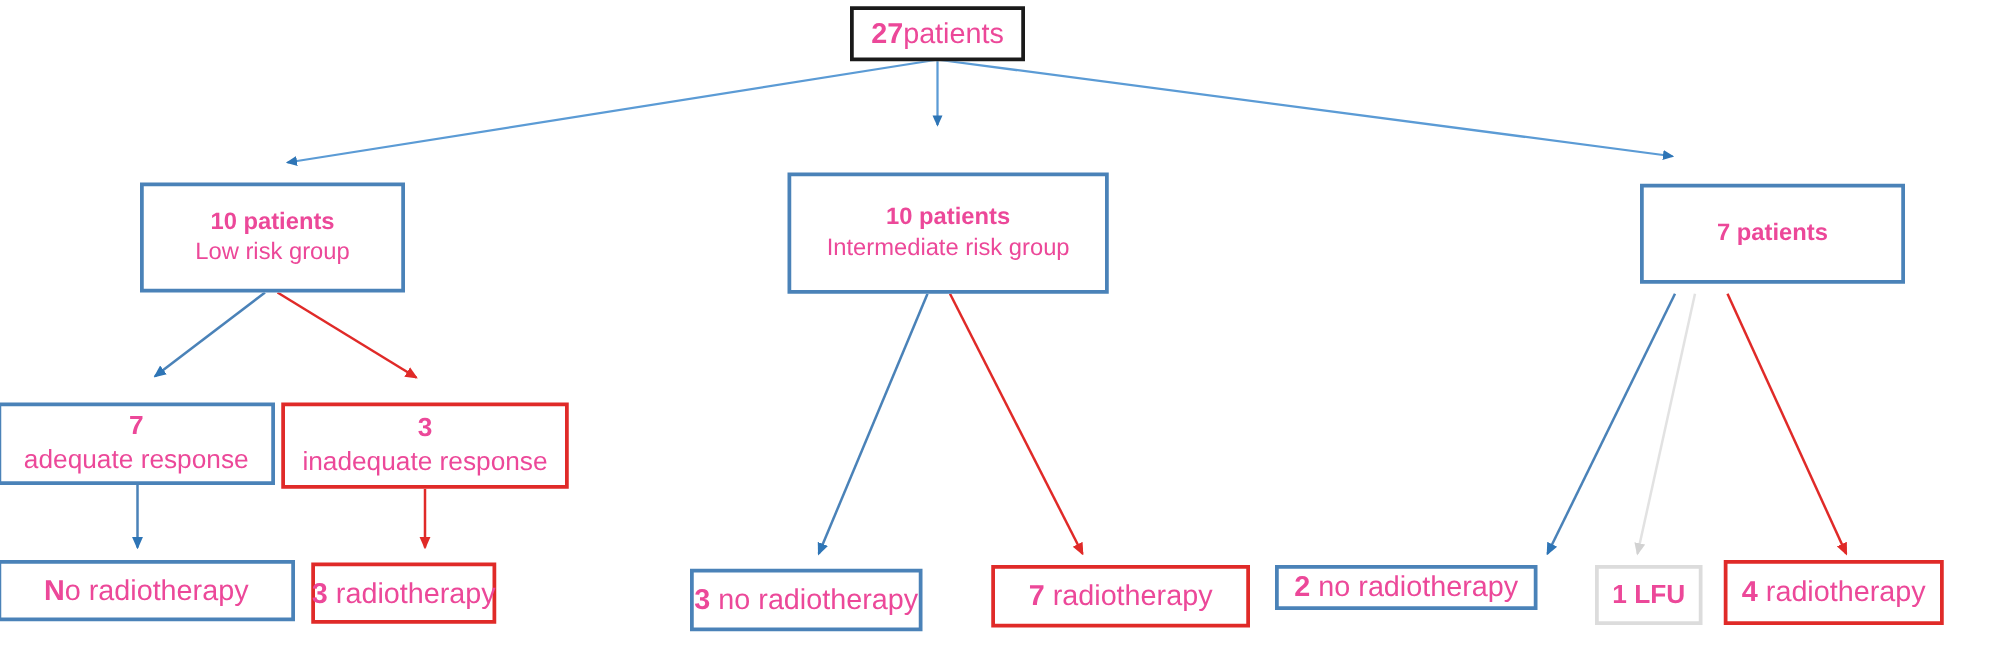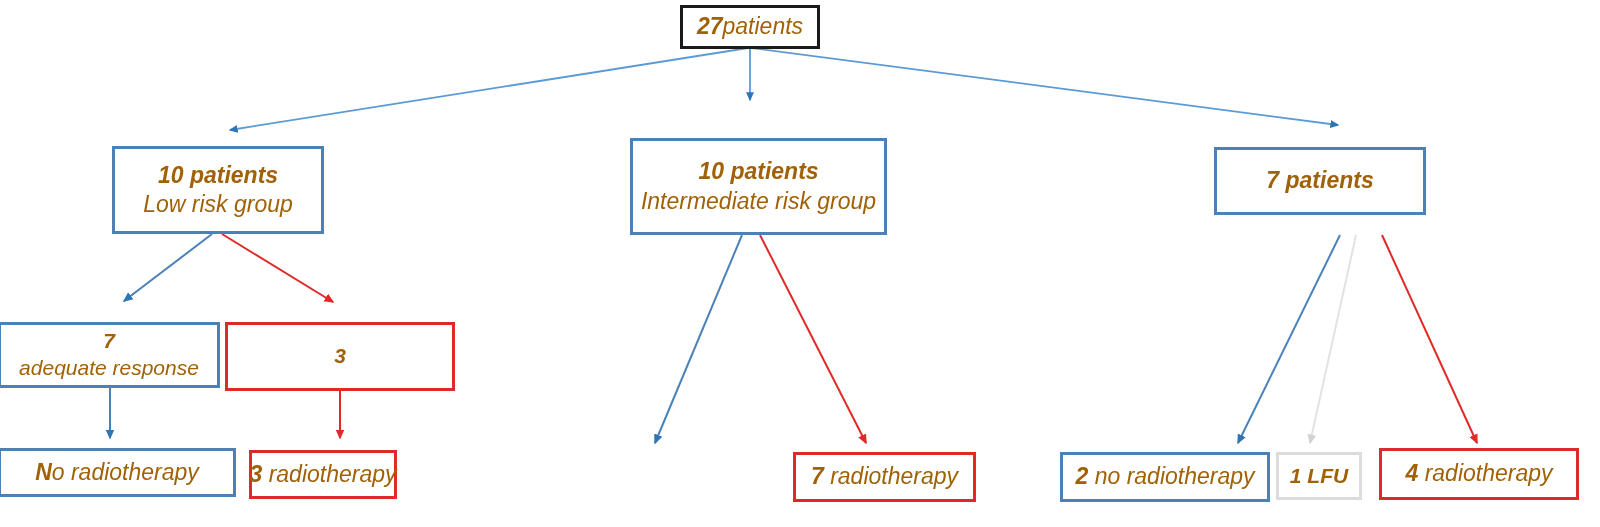--- a/index.html
+++ b/index.html
@@ -27,41 +27,40 @@
   .node {
     position: absolute;
     box-sizing: border-box;
     background: #ffffff;
     display: flex;
     flex-direction: column;
     align-items: center;
     justify-content: center;
     text-align: center;
     line-height: 1.28;
-    color: #a16207;
+    color: #ec4899;
     z-index: 2;
-    font-style: italic;
   }
   .node .line1,
   .node .line2 {
     display: block;
     white-space: nowrap;
   }
   
   .b-black  { border: 3px solid #1a1a1a; }
   .b-blue   { border: 3px solid #4A82B8; }
   .b-red    { border: 3px solid #E02A28; }
   .b-gray   { border: 3px solid #DCDCDC; }
 
   
   .bold    { font-weight: bold; }
   .regular { font-weight: normal; }
 
   .fs-root   { font-size: 23px; }
-  .fs-group  { font-size: 23px; }
+  .fs-group  { font-size: 19px; }
   .fs-resp   { font-size: 21px; }
   .fs-leaf   { font-size: 23px; }
   .fs-lfu    { font-size: 21px; }
 
   .inline-row { white-space: nowrap; }
 </style>
 </head>
 <body>
 
 <div id="canvas">
@@ -104,51 +103,55 @@
   <div class="node b-blue fs-group" style="left:112px; top:146px; width:212px; height:88px;">
     <span class="line1 bold">10 patients</span>
     <span class="line2 regular">Low risk group</span>
   </div>
 
   <div class="node b-blue fs-group" style="left:630px; top:138px; width:257px; height:97px;">
     <span class="line1 bold">10 patients</span>
     <span class="line2 regular">Intermediate risk group</span>
   </div>
 
-  <div class="node b-blue fs-group" style="left:1214px; top:147px; width:212px; height:68px;">
+  <div class="node b-blue fs-group" style="left:1312px; top:147px; width:212px; height:80px;">
     <span class="line1 bold">7 patients</span>
   </div>
 
   <div class="node b-blue fs-resp" style="left:-2px; top:322px; width:222px; height:66px;">
     <span class="line1 bold">7</span>
     <span class="line2 regular">adequate response</span>
   </div>
 
   <div class="node b-red fs-resp" style="left:225px; top:322px; width:230px; height:69px;">
     <span class="line1 bold">3</span>
+    <span class="line2 regular">inadequate response</span>
   </div>
 
   <div class="node b-blue fs-leaf" style="left:-2px; top:448px; width:238px; height:49px;">
     <span class="inline-row"><span class="bold">N</span><span class="regular">o radiotherapy</span></span>
   </div>
 
   <div class="node b-red fs-leaf" style="left:249px; top:450px; width:148px; height:49px;">
     <span class="inline-row"><span class="bold">3</span><span class="regular"> radiotherapy</span></span>
   </div>
 
+  <div class="node b-blue fs-leaf" style="left:552px; top:455px; width:186px; height:50px;">
+    <span class="inline-row"><span class="bold">3</span><span class="regular"> no radiotherapy</span></span>
+  </div>
 
-  <div class="node b-red fs-leaf" style="left:793px; top:452px; width:183px; height:50px;">
+  <div class="node b-red fs-leaf" style="left:793px; top:452px; width:207px; height:50px;">
     <span class="inline-row"><span class="bold">7</span><span class="regular"> radiotherapy</span></span>
   </div>
 
-  <div class="node b-blue fs-leaf" style="left:1060px; top:452px; width:210px; height:50px;">
+  <div class="node b-blue fs-leaf" style="left:1020px; top:452px; width:210px; height:36px;">
     <span class="inline-row"><span class="bold">2</span><span class="regular"> no radiotherapy</span></span>
   </div>
 
   <div class="node b-gray fs-lfu" style="left:1276px; top:452px; width:86px; height:48px;">
     <span class="inline-row"><span class="bold">1</span><span class="bold"> LFU</span></span>
   </div>
 
-  <div class="node b-red fs-leaf" style="left:1379px; top:448px; width:200px; height:52px;">
+  <div class="node b-red fs-leaf" style="left:1379px; top:448px; width:176px; height:52px;">
     <span class="inline-row"><span class="bold">4</span><span class="regular"> radiotherapy</span></span>
   </div>
 
 </div>
 
 </body></html>

